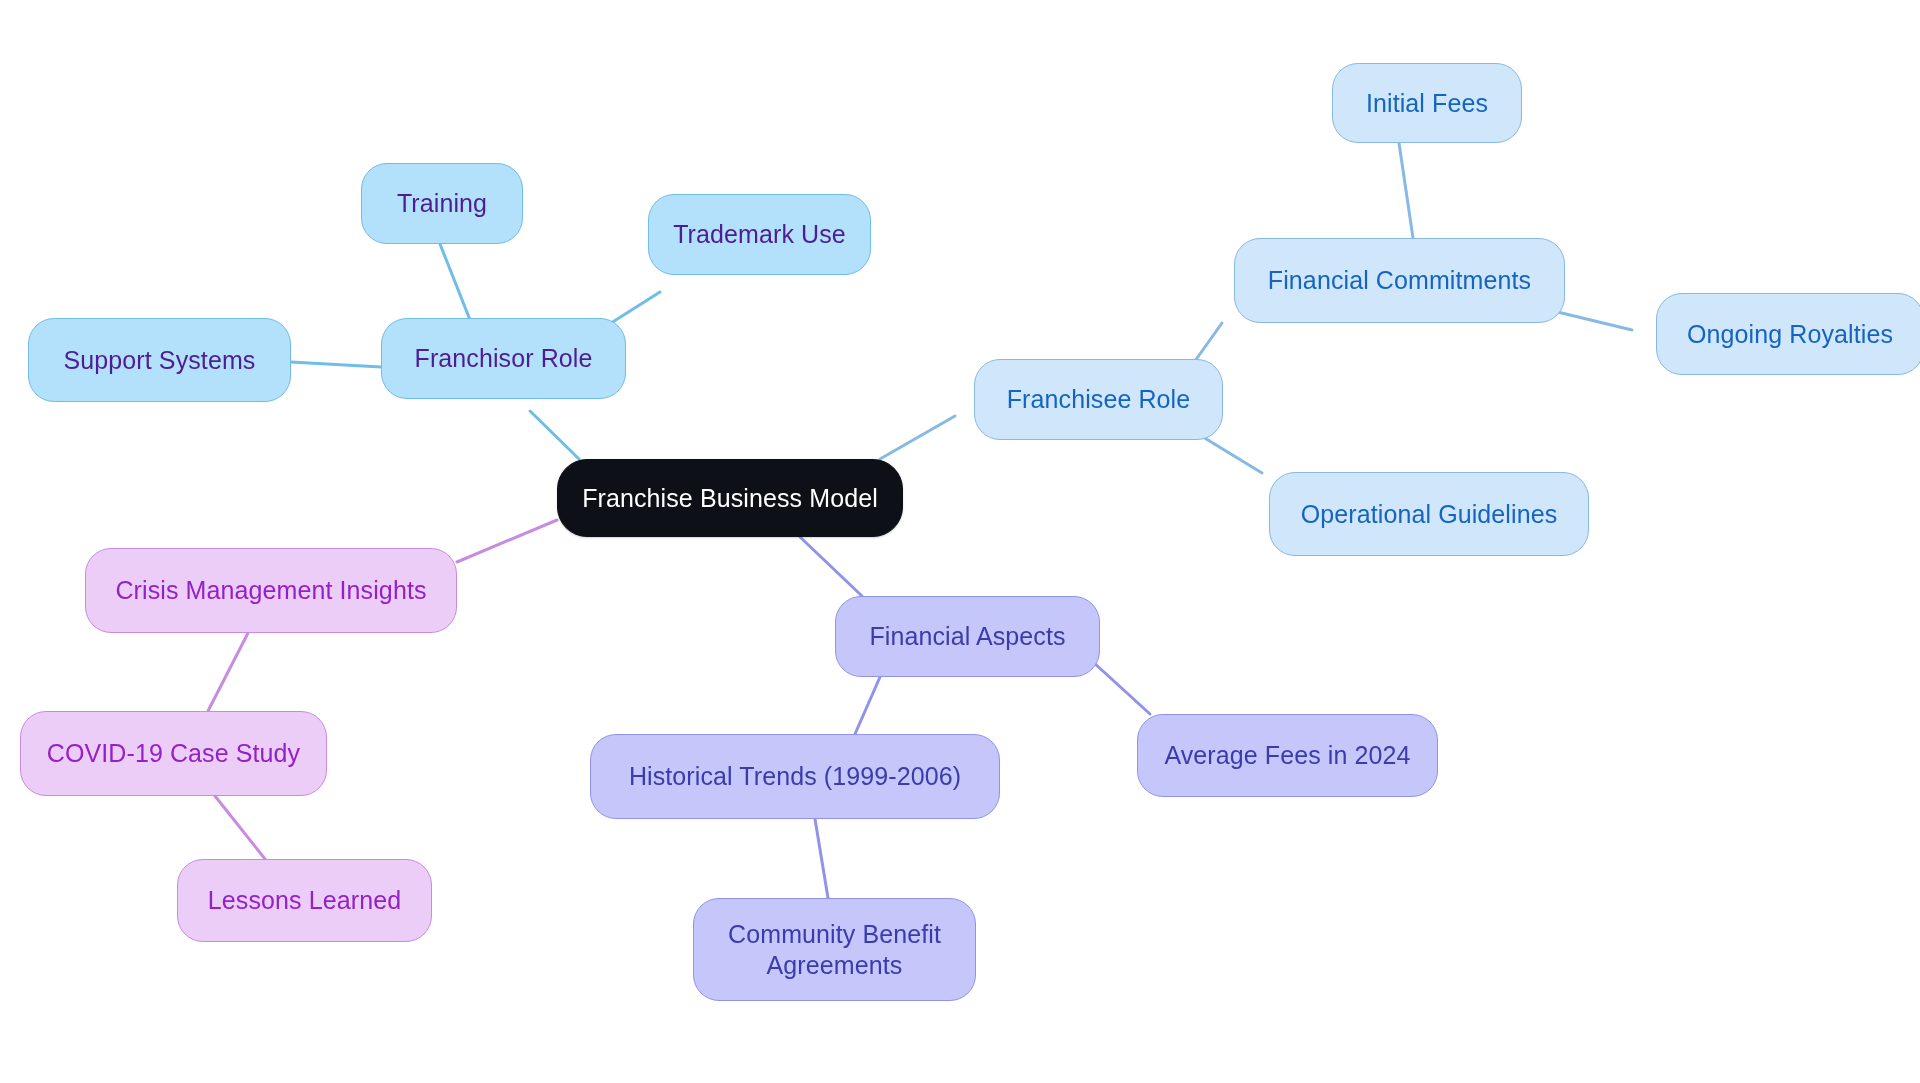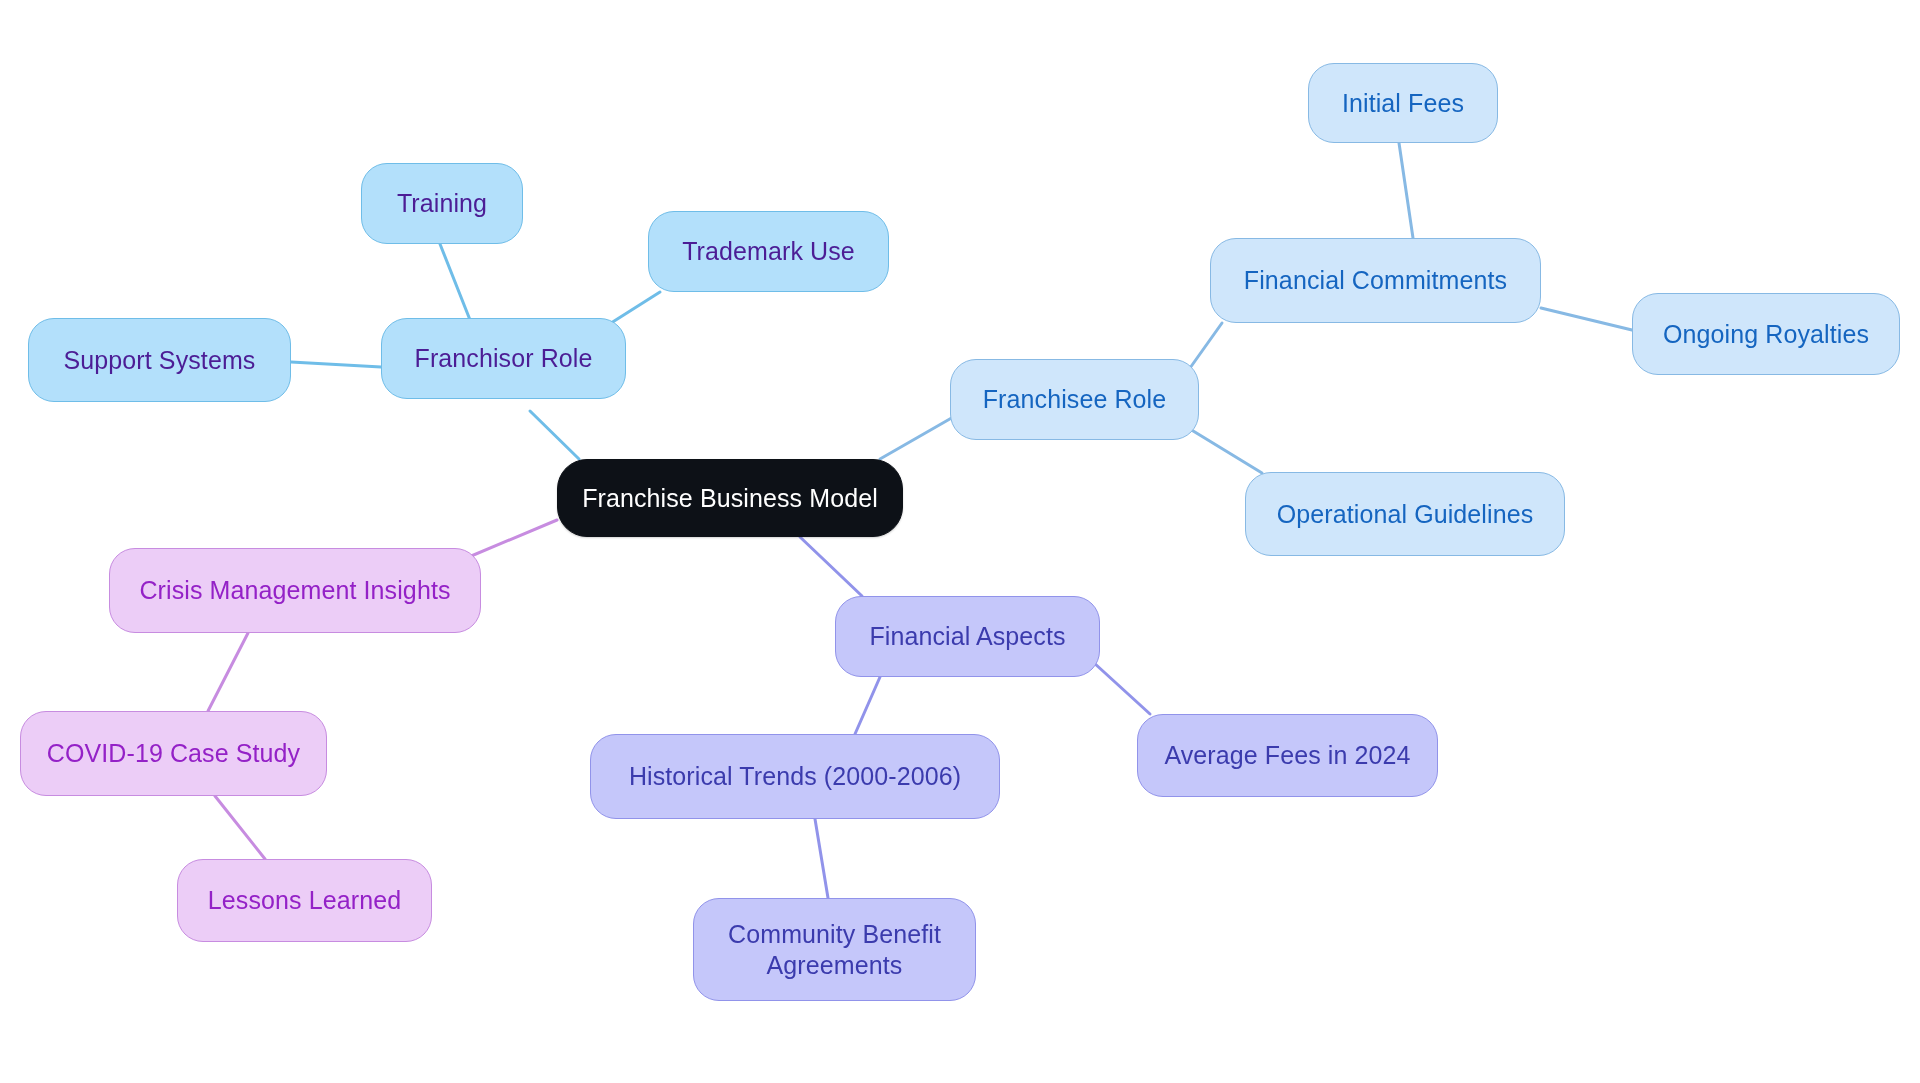--- a/index.html
+++ b/index.html
@@ -25,21 +25,21 @@
   }
   .node.root{
     background:#0d1117;
     border-color:#0d1117;
     color:#ffffff;
     font-size:25px;
     border-radius:30px;
     box-shadow:0 1px 2px rgba(0,0,0,0.18);
   }
   .node.b1{ background:#b3e0fb; border-color:#6fbde8; color:#4c1d95; font-size:25px; }
-  .node.b2{ background:#cfe6fb; border-color:#87b9e4; color:#1565c0; font-size:25px; }
+  .node.b2{ background:#cfe6fb; border-color:#87b9e4; color:#1565c0; font-size:25px;margin-left:24px; }
   .node.b3{ background:#c5c7fa; border-color:#9193ea; color:#3b3bad; font-size:25px; }
   .node.b4{ background:#eccdf7; border-color:#c78ce0; color:#9421c7; font-size:25px; }
 </style>
 </head>
 <body>
 
 <div id="mindmap">
   <svg id="edges" viewBox="0 0 1920 1083" xmlns="http://www.w3.org/2000/svg">
       <line x1="579" y1="459" x2="530" y2="411" stroke="#6fbde8" stroke-width="3" stroke-linecap="round"></line>
       <line x1="381" y1="367" x2="291" y2="362" stroke="#6fbde8" stroke-width="3" stroke-linecap="round"></line>
@@ -56,28 +56,28 @@
       <line x1="815" y1="819" x2="828" y2="898" stroke="#9193ea" stroke-width="3" stroke-linecap="round"></line>
       <line x1="557" y1="520" x2="457" y2="562" stroke="#c78ce0" stroke-width="3" stroke-linecap="round"></line>
       <line x1="248" y1="633" x2="208" y2="711" stroke="#c78ce0" stroke-width="3" stroke-linecap="round"></line>
       <line x1="215" y1="796" x2="265" y2="859" stroke="#c78ce0" stroke-width="3" stroke-linecap="round"></line>
     </svg>
   <div id="node-layer">
       <div class="node root" style="left: 557px; top: 459px; width: 346px; height: 78px;">Franchise Business Model</div>
       <div class="node b1" style="left: 381px; top: 318px; width: 245px; height: 81px;">Franchisor Role</div>
       <div class="node b1" style="left: 28px; top: 318px; width: 263px; height: 84px;">Support Systems</div>
       <div class="node b1" style="left: 361px; top: 163px; width: 162px; height: 81px;">Training</div>
-      <div class="node b1" style="left: 648px; top: 211px; width: 241px; height: 81px;">Trademark Use</div>
+      <div class="node b1" style="left: 648px; top: 194px; width: 223px; height: 81px;">Trademark Use</div>
       <div class="node b2" style="left: 950px; top: 359px; width: 249px; height: 81px;">Franchisee Role</div>
       <div class="node b2" style="left: 1210px; top: 238px; width: 331px; height: 85px;">Financial Commitments</div>
       <div class="node b2" style="left: 1308px; top: 63px; width: 190px; height: 80px;">Initial Fees</div>
       <div class="node b2" style="left: 1632px; top: 293px; width: 268px; height: 82px;">Ongoing Royalties</div>
       <div class="node b2" style="left: 1245px; top: 472px; width: 320px; height: 84px;">Operational Guidelines</div>
       <div class="node b3" style="left: 835px; top: 596px; width: 265px; height: 81px;">Financial Aspects</div>
       <div class="node b3" style="left: 1137px; top: 714px; width: 301px; height: 83px;">Average Fees in 2024</div>
-      <div class="node b3" style="left: 590px; top: 734px; width: 410px; height: 85px;">Historical Trends (2000-2006)</div>
+      <div class="node b3" style="left: 590px; top: 734px; width: 410px; height: 85px;">Historical Trends (1999-2006)</div>
       <div class="node b3" style="left: 693px; top: 898px; width: 283px; height: 103px;">Community Benefit
 Agreements</div>
-      <div class="node b4" style="left: 85px; top: 548px; width: 372px; height: 85px; margin-left: 24px;">Crisis Management Insights</div>
+      <div class="node b4" style="left: 85px; top: 548px; width: 372px; height: 85px;">Crisis Management Insights</div>
       <div class="node b4" style="left: 20px; top: 711px; width: 307px; height: 85px;">COVID-19 Case Study</div>
       <div class="node b4" style="left: 177px; top: 859px; width: 255px; height: 83px;">Lessons Learned</div>
     </div>
 </div>
 
 </body></html>

